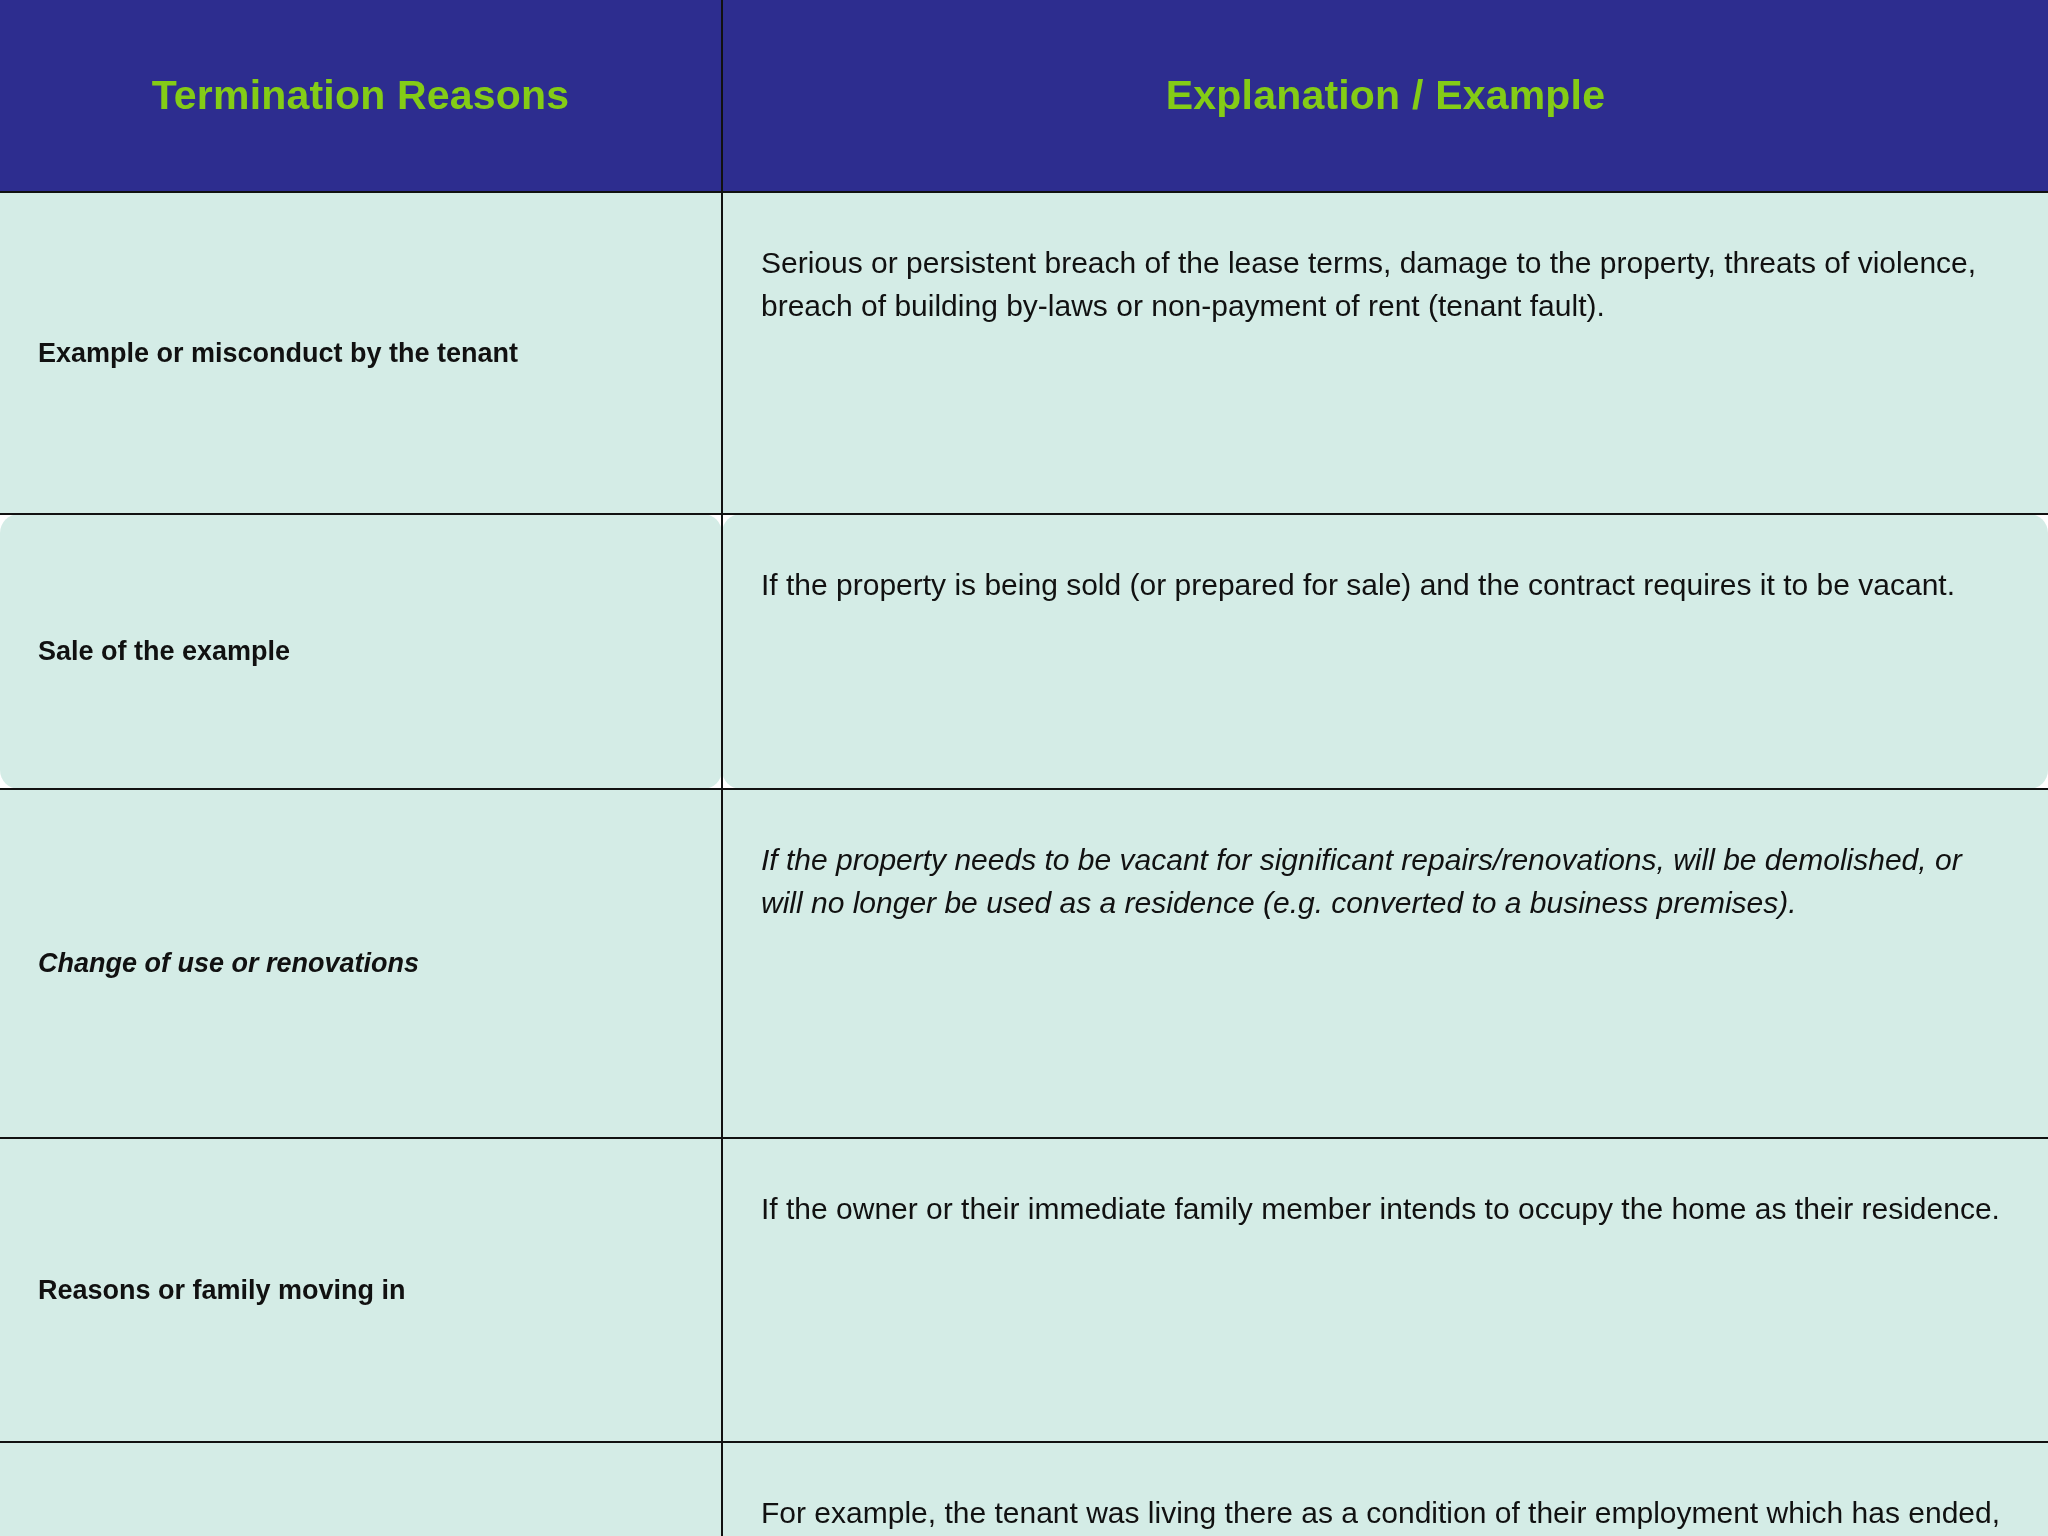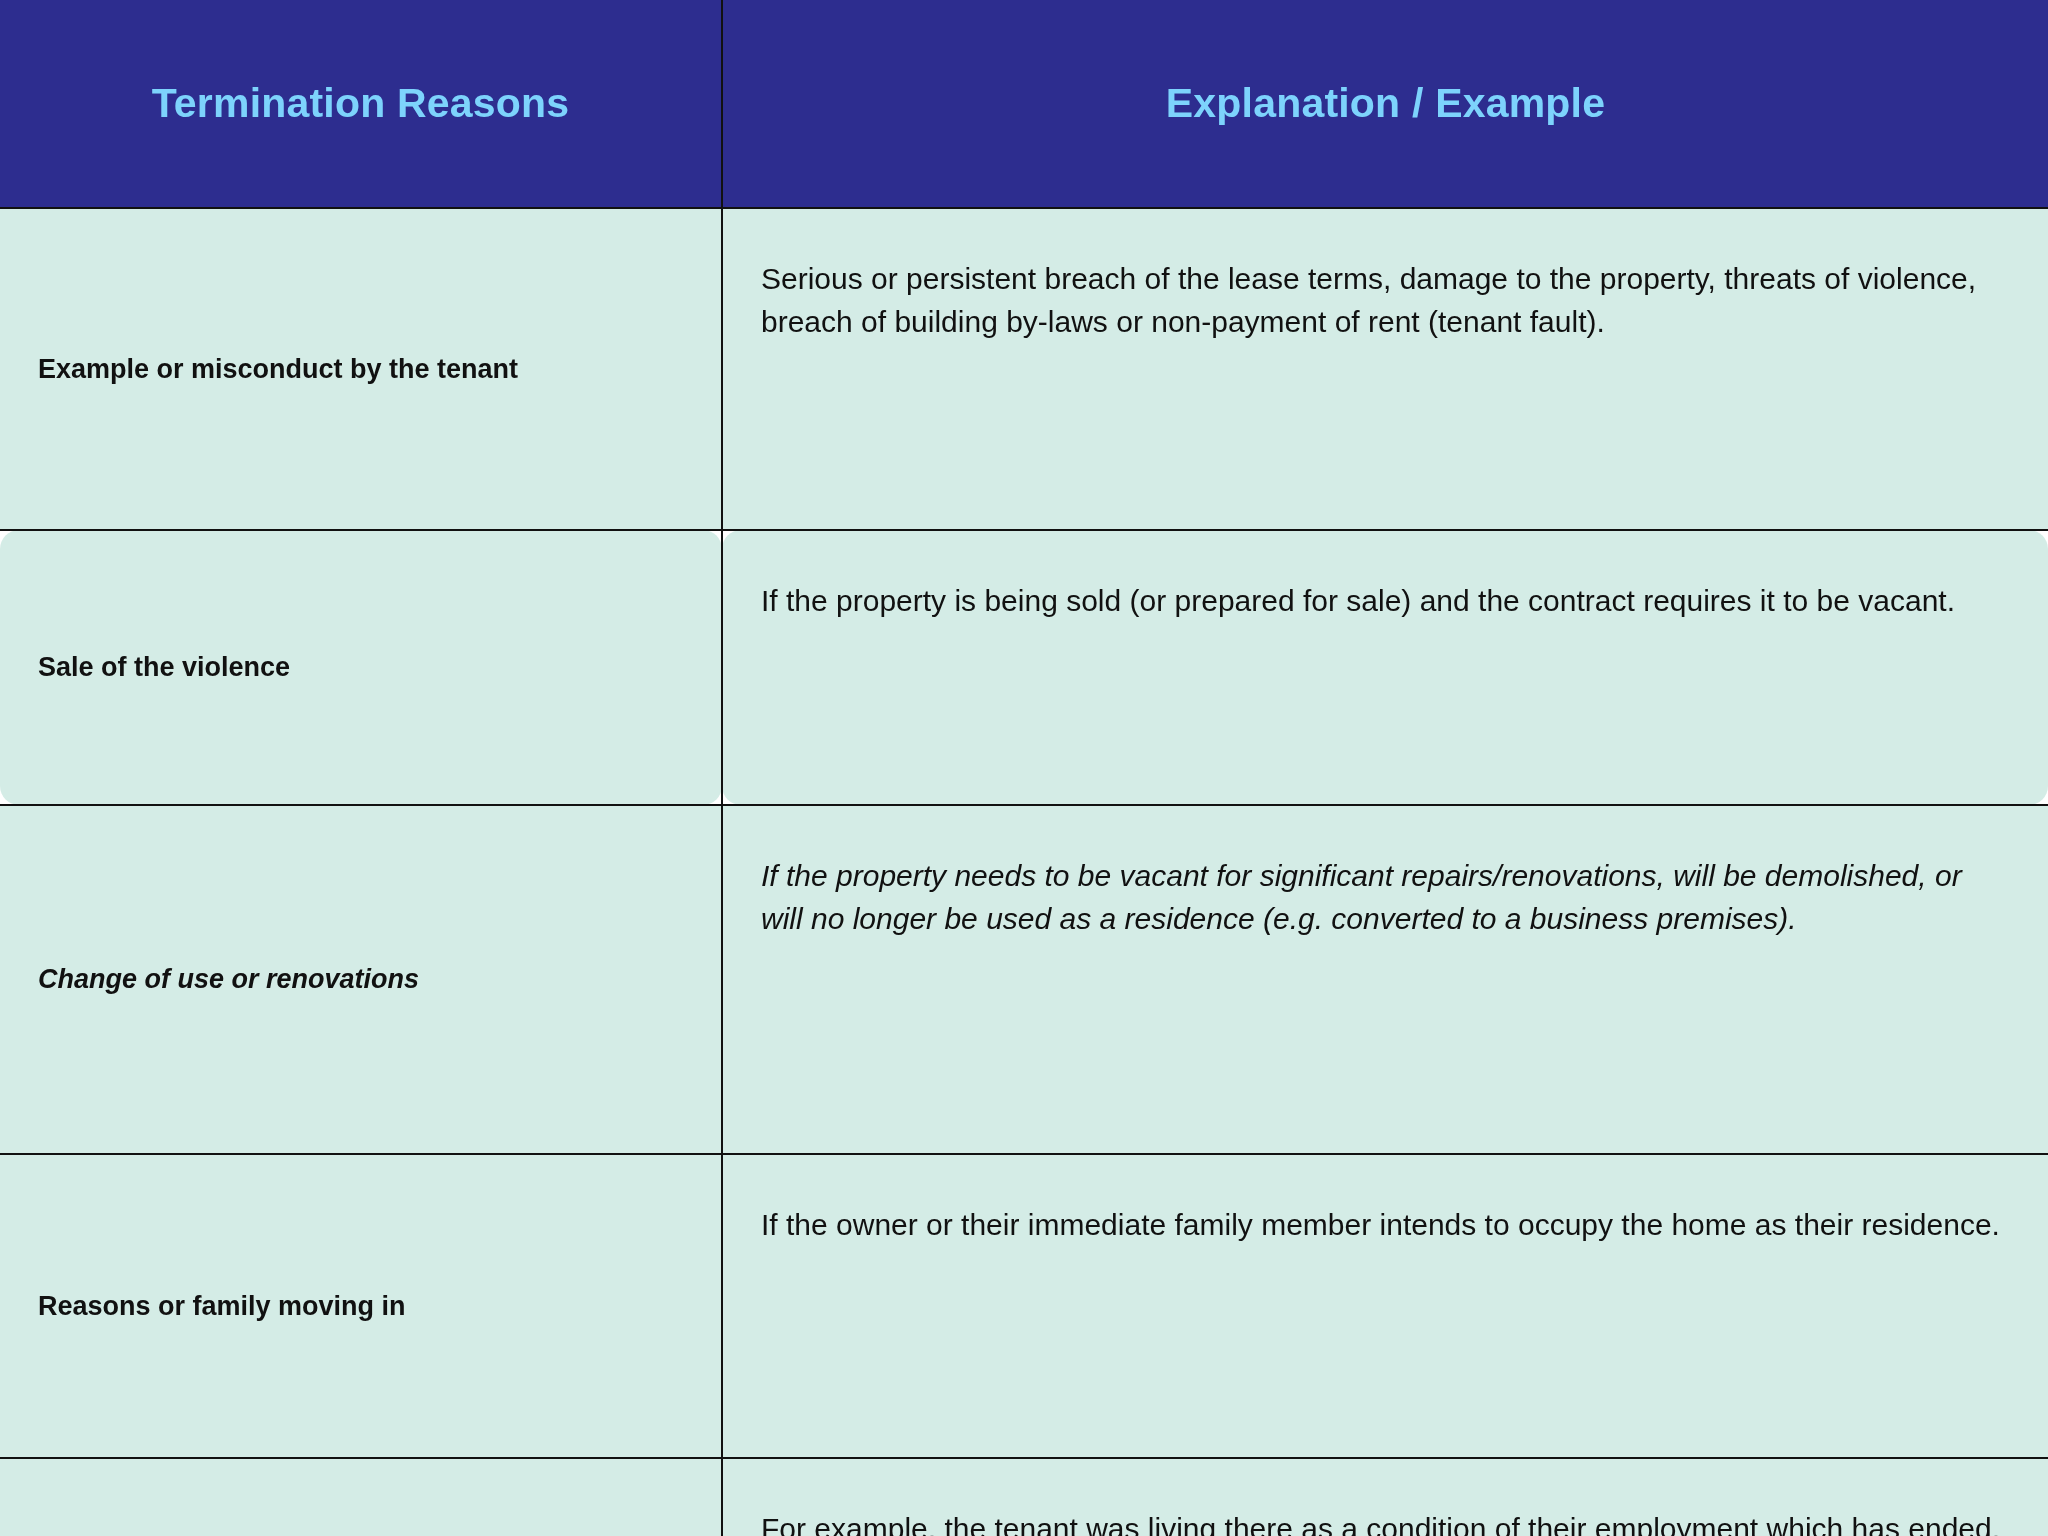--- a/index.html
+++ b/index.html
@@ -22,26 +22,26 @@
     border-collapse: collapse;
     table-layout: fixed;
     width: 2048px;
     height: 1536px;
   }
   table.termination-table col.col-reason { width: 722px; }
   table.termination-table col.col-explain { width: 1326px; }
 
   thead th {
     background: #2d2d8f;
-    color: #7dd3fc;
+    color: #84cc16;
     font-size: 41px;
     font-weight: bold;
     text-align: center;
     height: 175px;
-    padding: 16px 20px;
+    padding: 8px 20px;
     border: 2px solid #111111;
     border-top: none;
     vertical-align: middle;
     letter-spacing: 0.2px;
   }
   thead th.th-left {
     border-left: none;
   }
   thead th.th-right {
     border-right: none;
@@ -92,21 +92,21 @@
         <th class="th-left">Termination Reasons</th>
         <th class="th-right">Explanation / Example</th>
       </tr>
     </thead>
     <tbody>
       <tr class="row-0">
         <td class="cell-reason">Example or misconduct by the tenant</td>
         <td class="cell-explain">Serious or persistent breach of the lease terms, damage to the property, threats of violence, breach of building by-laws or non-payment of rent (tenant fault).</td>
       </tr>
       <tr class="row-1">
-        <td class="cell-reason">Sale of the violence</td>
+        <td class="cell-reason">Sale of the example</td>
         <td class="cell-explain">If the property is being sold (or prepared for sale) and the contract requires it to be vacant.</td>
       </tr>
       <tr class="row-2">
         <td class="cell-reason">Change of use or renovations</td>
         <td class="cell-explain">If the property needs to be vacant for significant repairs/renovations, will be demolished, or will no longer be used as a residence (e.g. converted to a business premises).</td>
       </tr>
       <tr class="row-3">
         <td class="cell-reason">Reasons or family moving in</td>
         <td class="cell-explain">If the owner or their immediate family member intends to occupy the home as their residence.</td>
       </tr>

